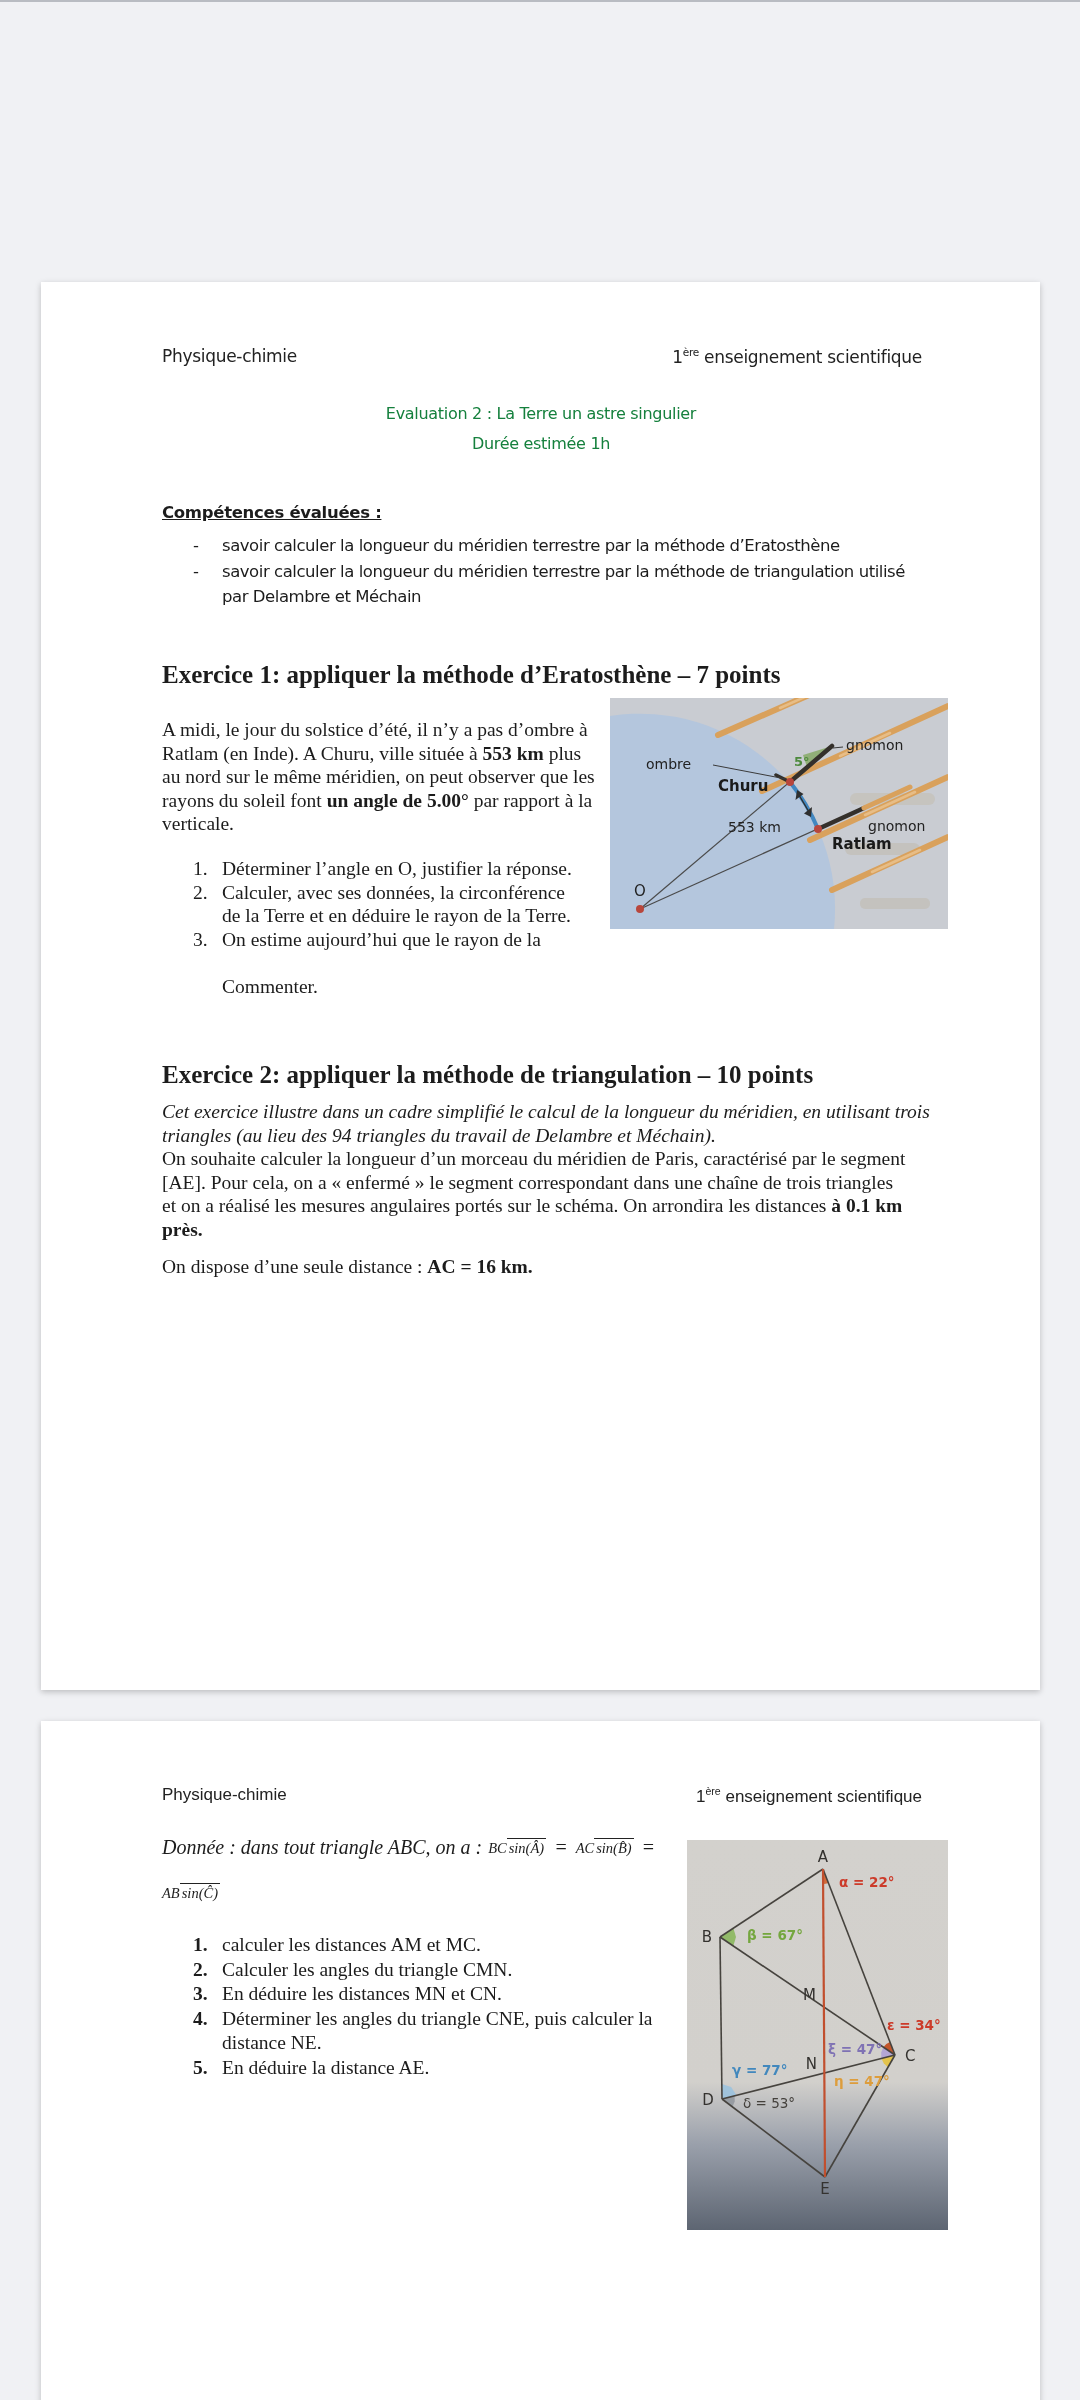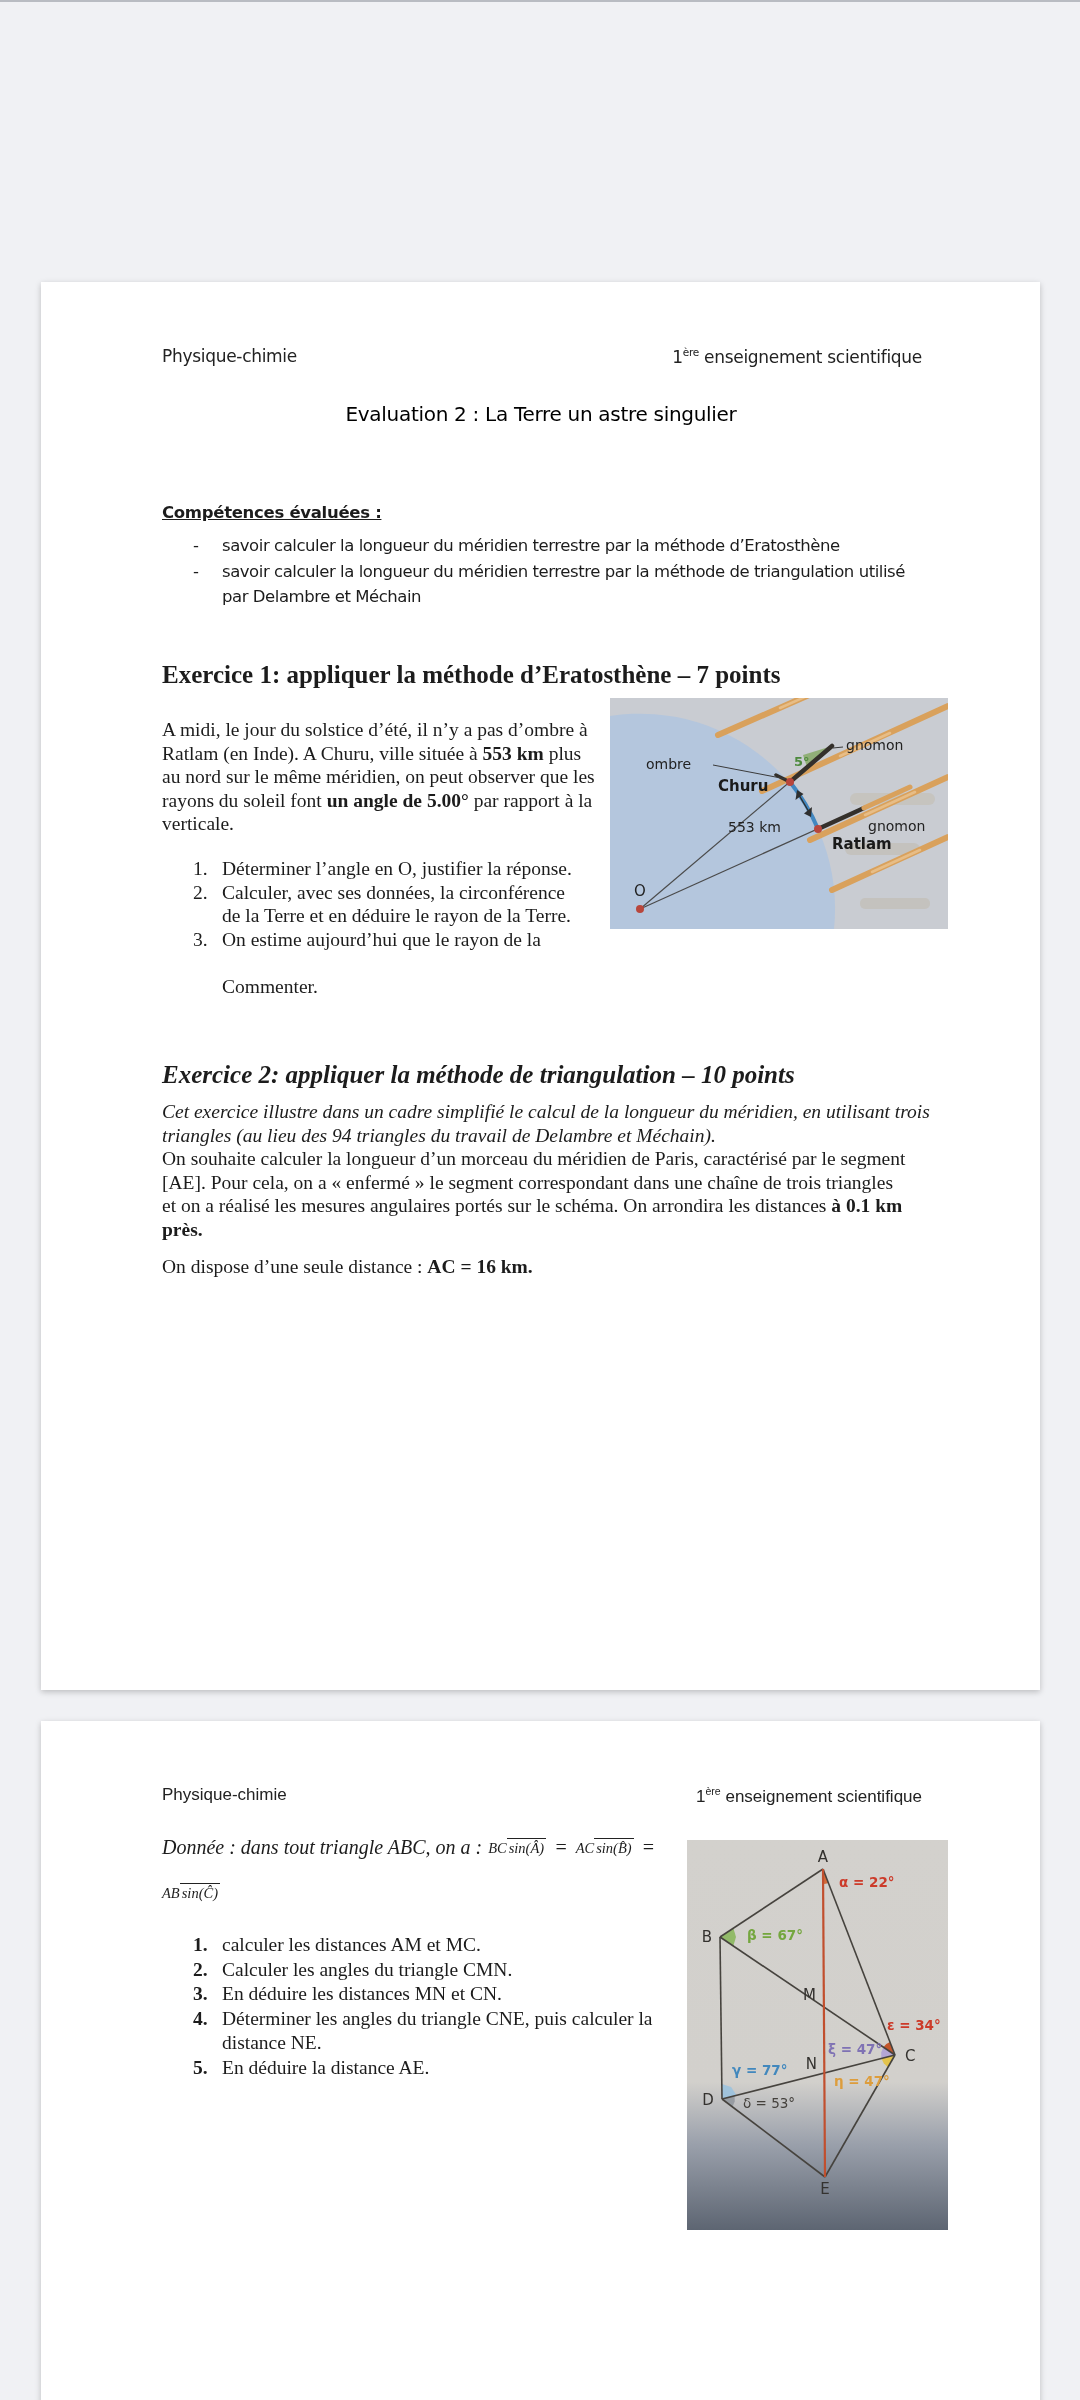--- a/index.html
+++ b/index.html
@@ -12,21 +12,21 @@
   .abs{position:absolute;}
   .b{font-weight:bold;}
   .i{font-style:italic;}
   .u{text-decoration:underline;}
   .sup{vertical-align:super;font-size:0.62em;}
   .hdr{left:121px;top:64px;width:760px;display:flex;justify-content:space-between;
     font-size:17px;color:#222;gap:8px;}
   .hdr-comic{font-family:"DejaVu Sans",sans-serif;letter-spacing:-0.3px;}
   .hdr-cal{font-family:"Liberation Sans",sans-serif;}
   .title{left:121px;top:117px;width:758px;text-align:center;
-    font-family:"DejaVu Sans",sans-serif;font-size:20px;line-height:30px;letter-spacing:-0.3px;color:#000000;}
+    font-family:"DejaVu Sans",sans-serif;font-size:16px;line-height:30px;letter-spacing:-0.3px;color:#15803d;}
   .competences{left:121px;top:221px;font-family:"DejaVu Sans",sans-serif;font-size:16.5px;
     font-weight:600;letter-spacing:-0.3px;}
   .bullets{left:152px;top:251px;font-family:"DejaVu Sans",sans-serif;font-size:16.5px;
     line-height:25.5px;letter-spacing:-0.45px;white-space:nowrap;}
   .bullet-row{display:flex;}
   .bullet-dash{width:29px;flex:none;}
   .sec-heading{left:121px;font-size:25px;font-weight:bold;white-space:nowrap;}
   .serifblock{left:121px;font-size:19.5px;line-height:23.5px;white-space:nowrap;}
   .qlist{left:152px;font-size:19.5px;line-height:23.5px;white-space:nowrap;}
   .q-row{display:flex;}
@@ -47,20 +47,21 @@
 
   <div class="page" id="page1">
 
     <div class="abs hdr hdr-comic">
       <span>Physique-chimie</span>
       <span><span>1</span><span class="sup">ère</span><span> enseignement scientifique</span></span>
     </div>
 
     <div class="abs title">
       <div>Evaluation 2 : La Terre un astre singulier</div>
+      <div>Durée estimée 1h</div>
     </div>
 
     <div class="abs competences"><span class="u">Compétences évaluées :</span></div>
 
     <div class="abs bullets">
       <div class="bullet-row">
         <span class="bullet-dash">-</span>
         <span><span>savoir calculer la longueur du méridien terrestre par la méthode d’Eratosthène</span></span>
       </div>
       <div class="bullet-row">
@@ -144,21 +145,21 @@
       <div class="q-row">
         <span class="q-num">2.</span>
         <span><span>Calculer, avec ses données, la circonférence</span><br><span>de la Terre et en déduire le rayon de la Terre.</span></span>
       </div>
       <div class="q-row">
         <span class="q-num">3.</span>
         <span><span>On estime aujourd’hui que le rayon de la</span><br><br><span>Commenter.</span></span>
       </div>
     </div>
 
-    <div class="abs sec-heading" style="top:779px;font-style:italic;">Exercice 2: appliquer la méthode de triangulation – 10 points</div>
+    <div class="abs sec-heading" style="top:779px;">Exercice 2: appliquer la méthode de triangulation – 10 points</div>
 
     <div class="abs serifblock" style="top:818px;line-height:23.6px;"><span class="i">Cet exercice illustre dans un cadre simplifié le calcul de la longueur du méridien, en utilisant trois</span><br><span class="i">triangles (au lieu des 94 triangles du travail de Delambre et Méchain).</span><br><span>On souhaite calculer la longueur d’un morceau du méridien de Paris, caractérisé par le segment</span><br><span>[AE]. Pour cela, on a « enfermé » le segment correspondant dans une chaîne de trois triangles</span><br><span>et on a réalisé les mesures angulaires portés sur le schéma. On arrondira les distances </span><span class="b">à 0.1 km</span><br><span class="b">près.</span></div>
 
     <div class="abs serifblock" style="top:973px;"><span>On dispose d’une seule distance : </span><span class="b">AC = 16 km.</span></div>
 
   </div>
 
   <div class="page" id="page2">
 
     <div class="abs hdr hdr-cal">

